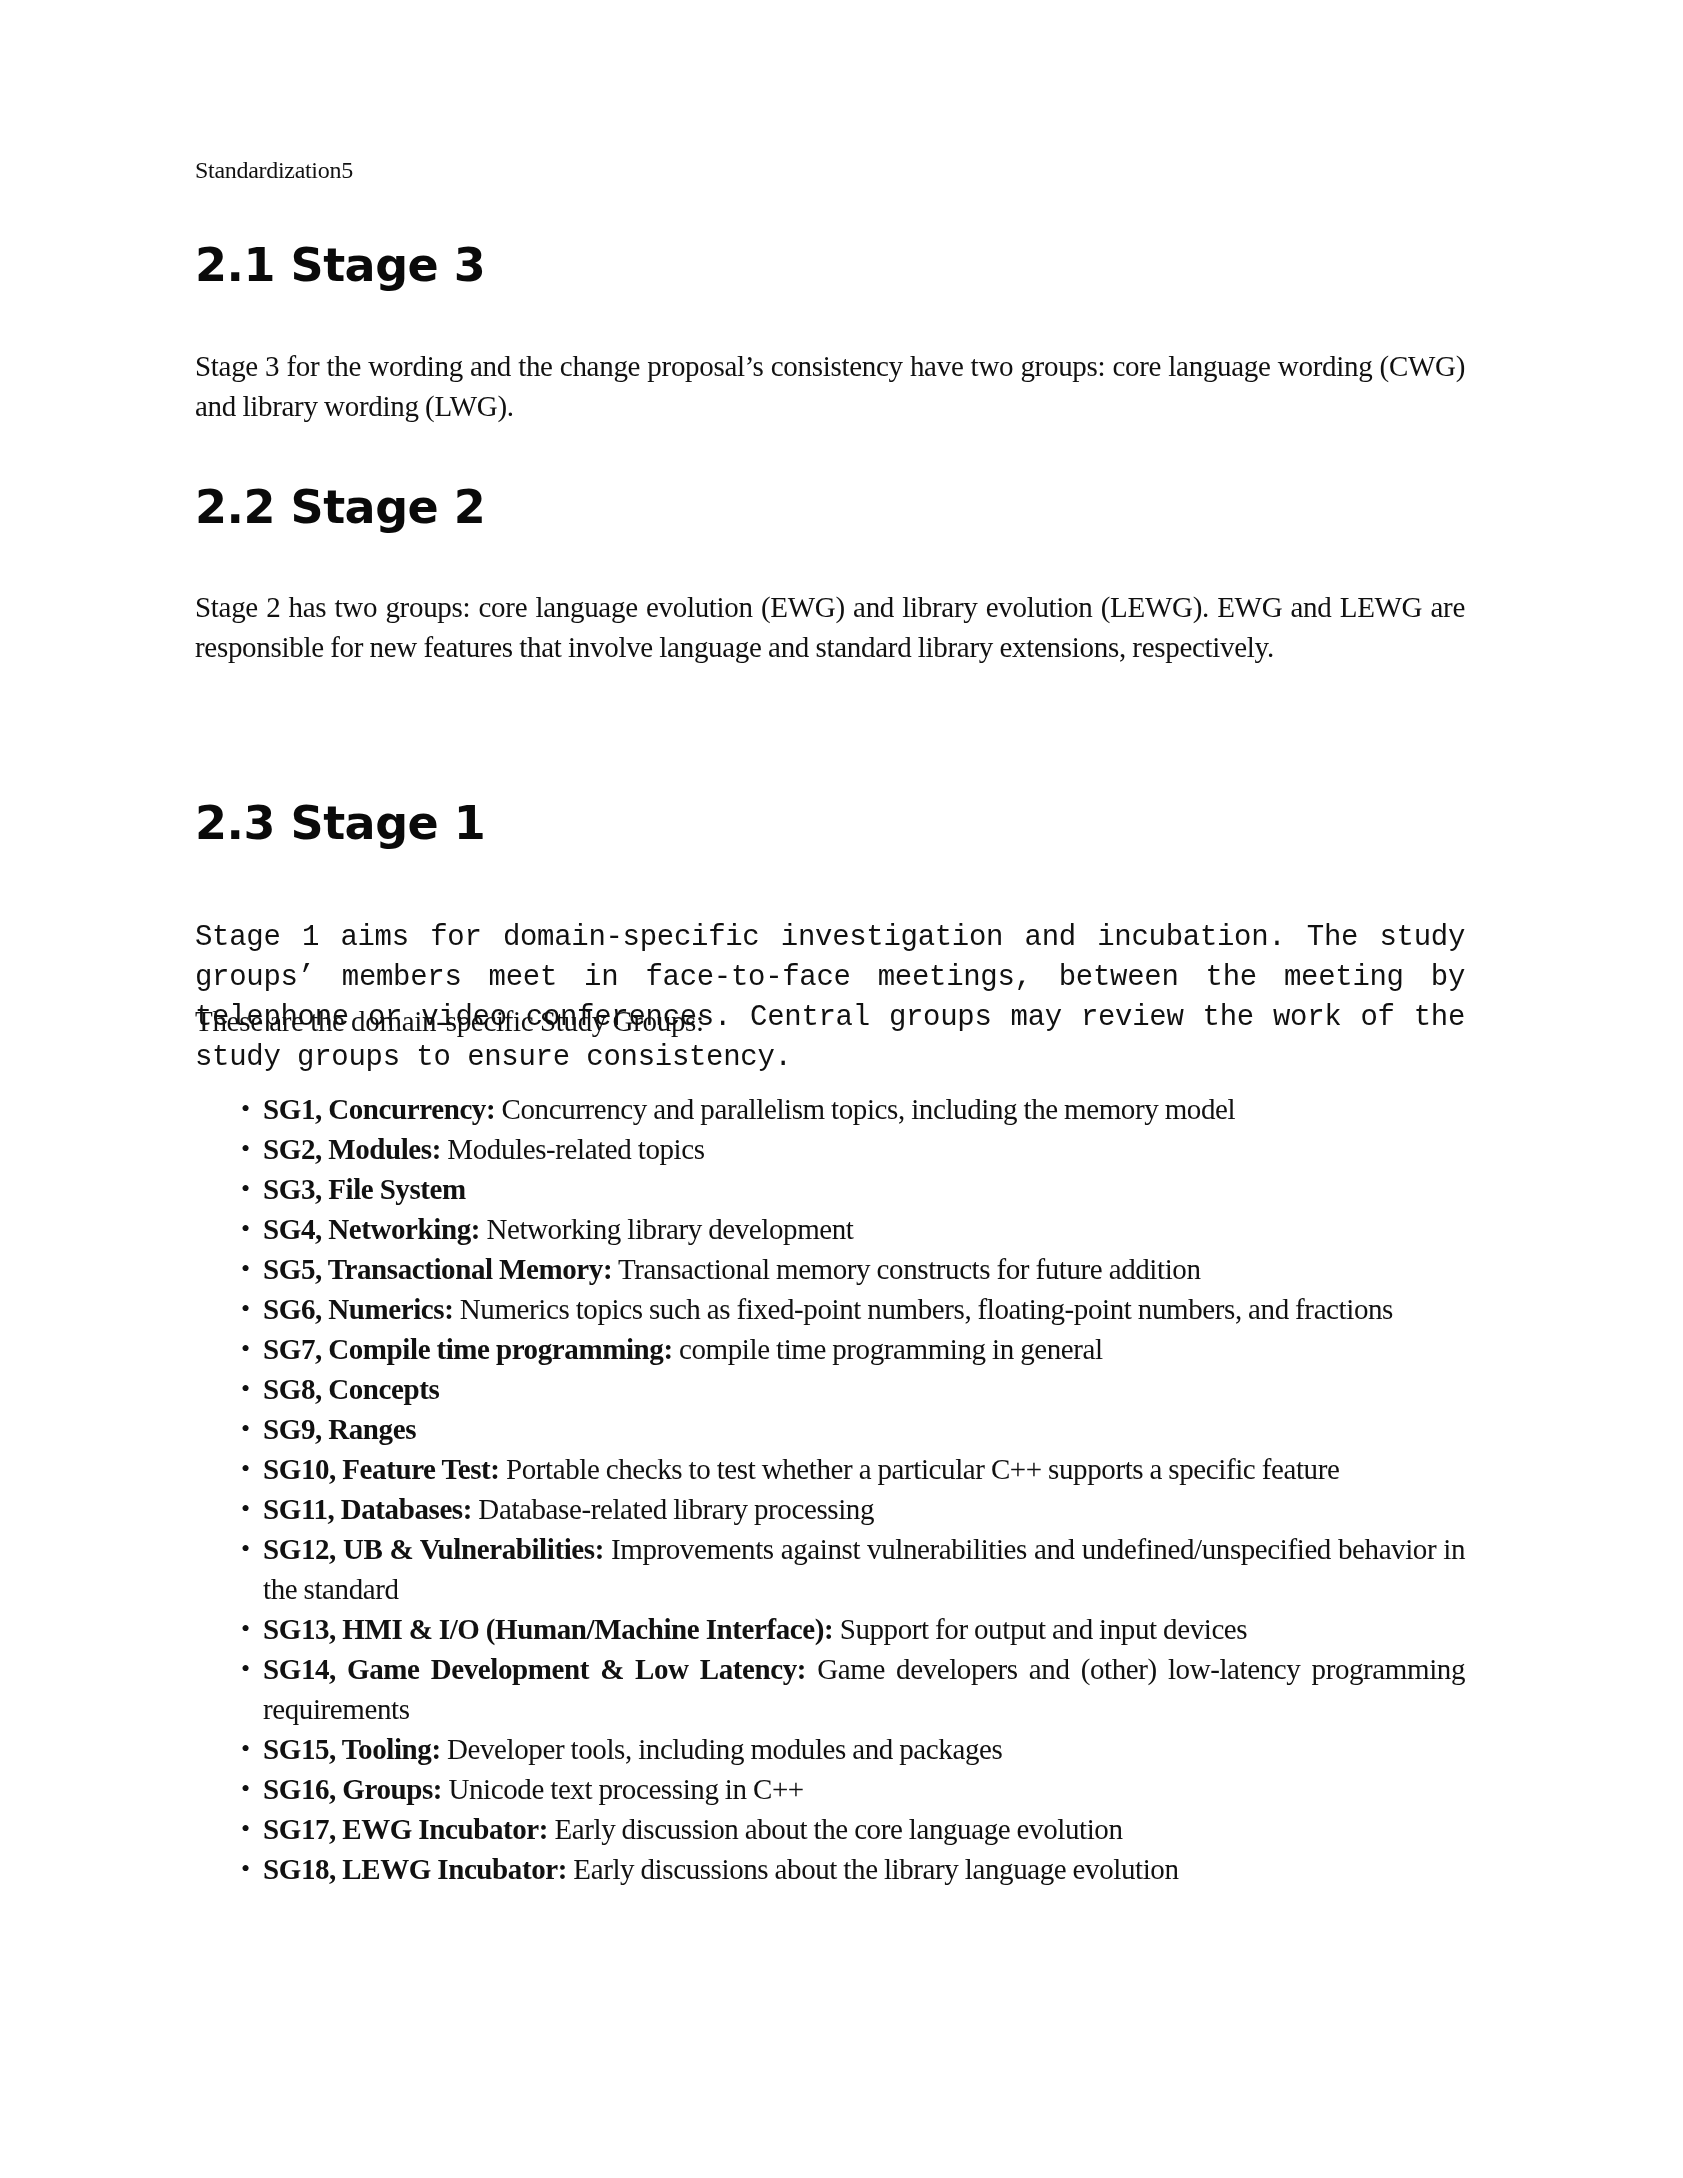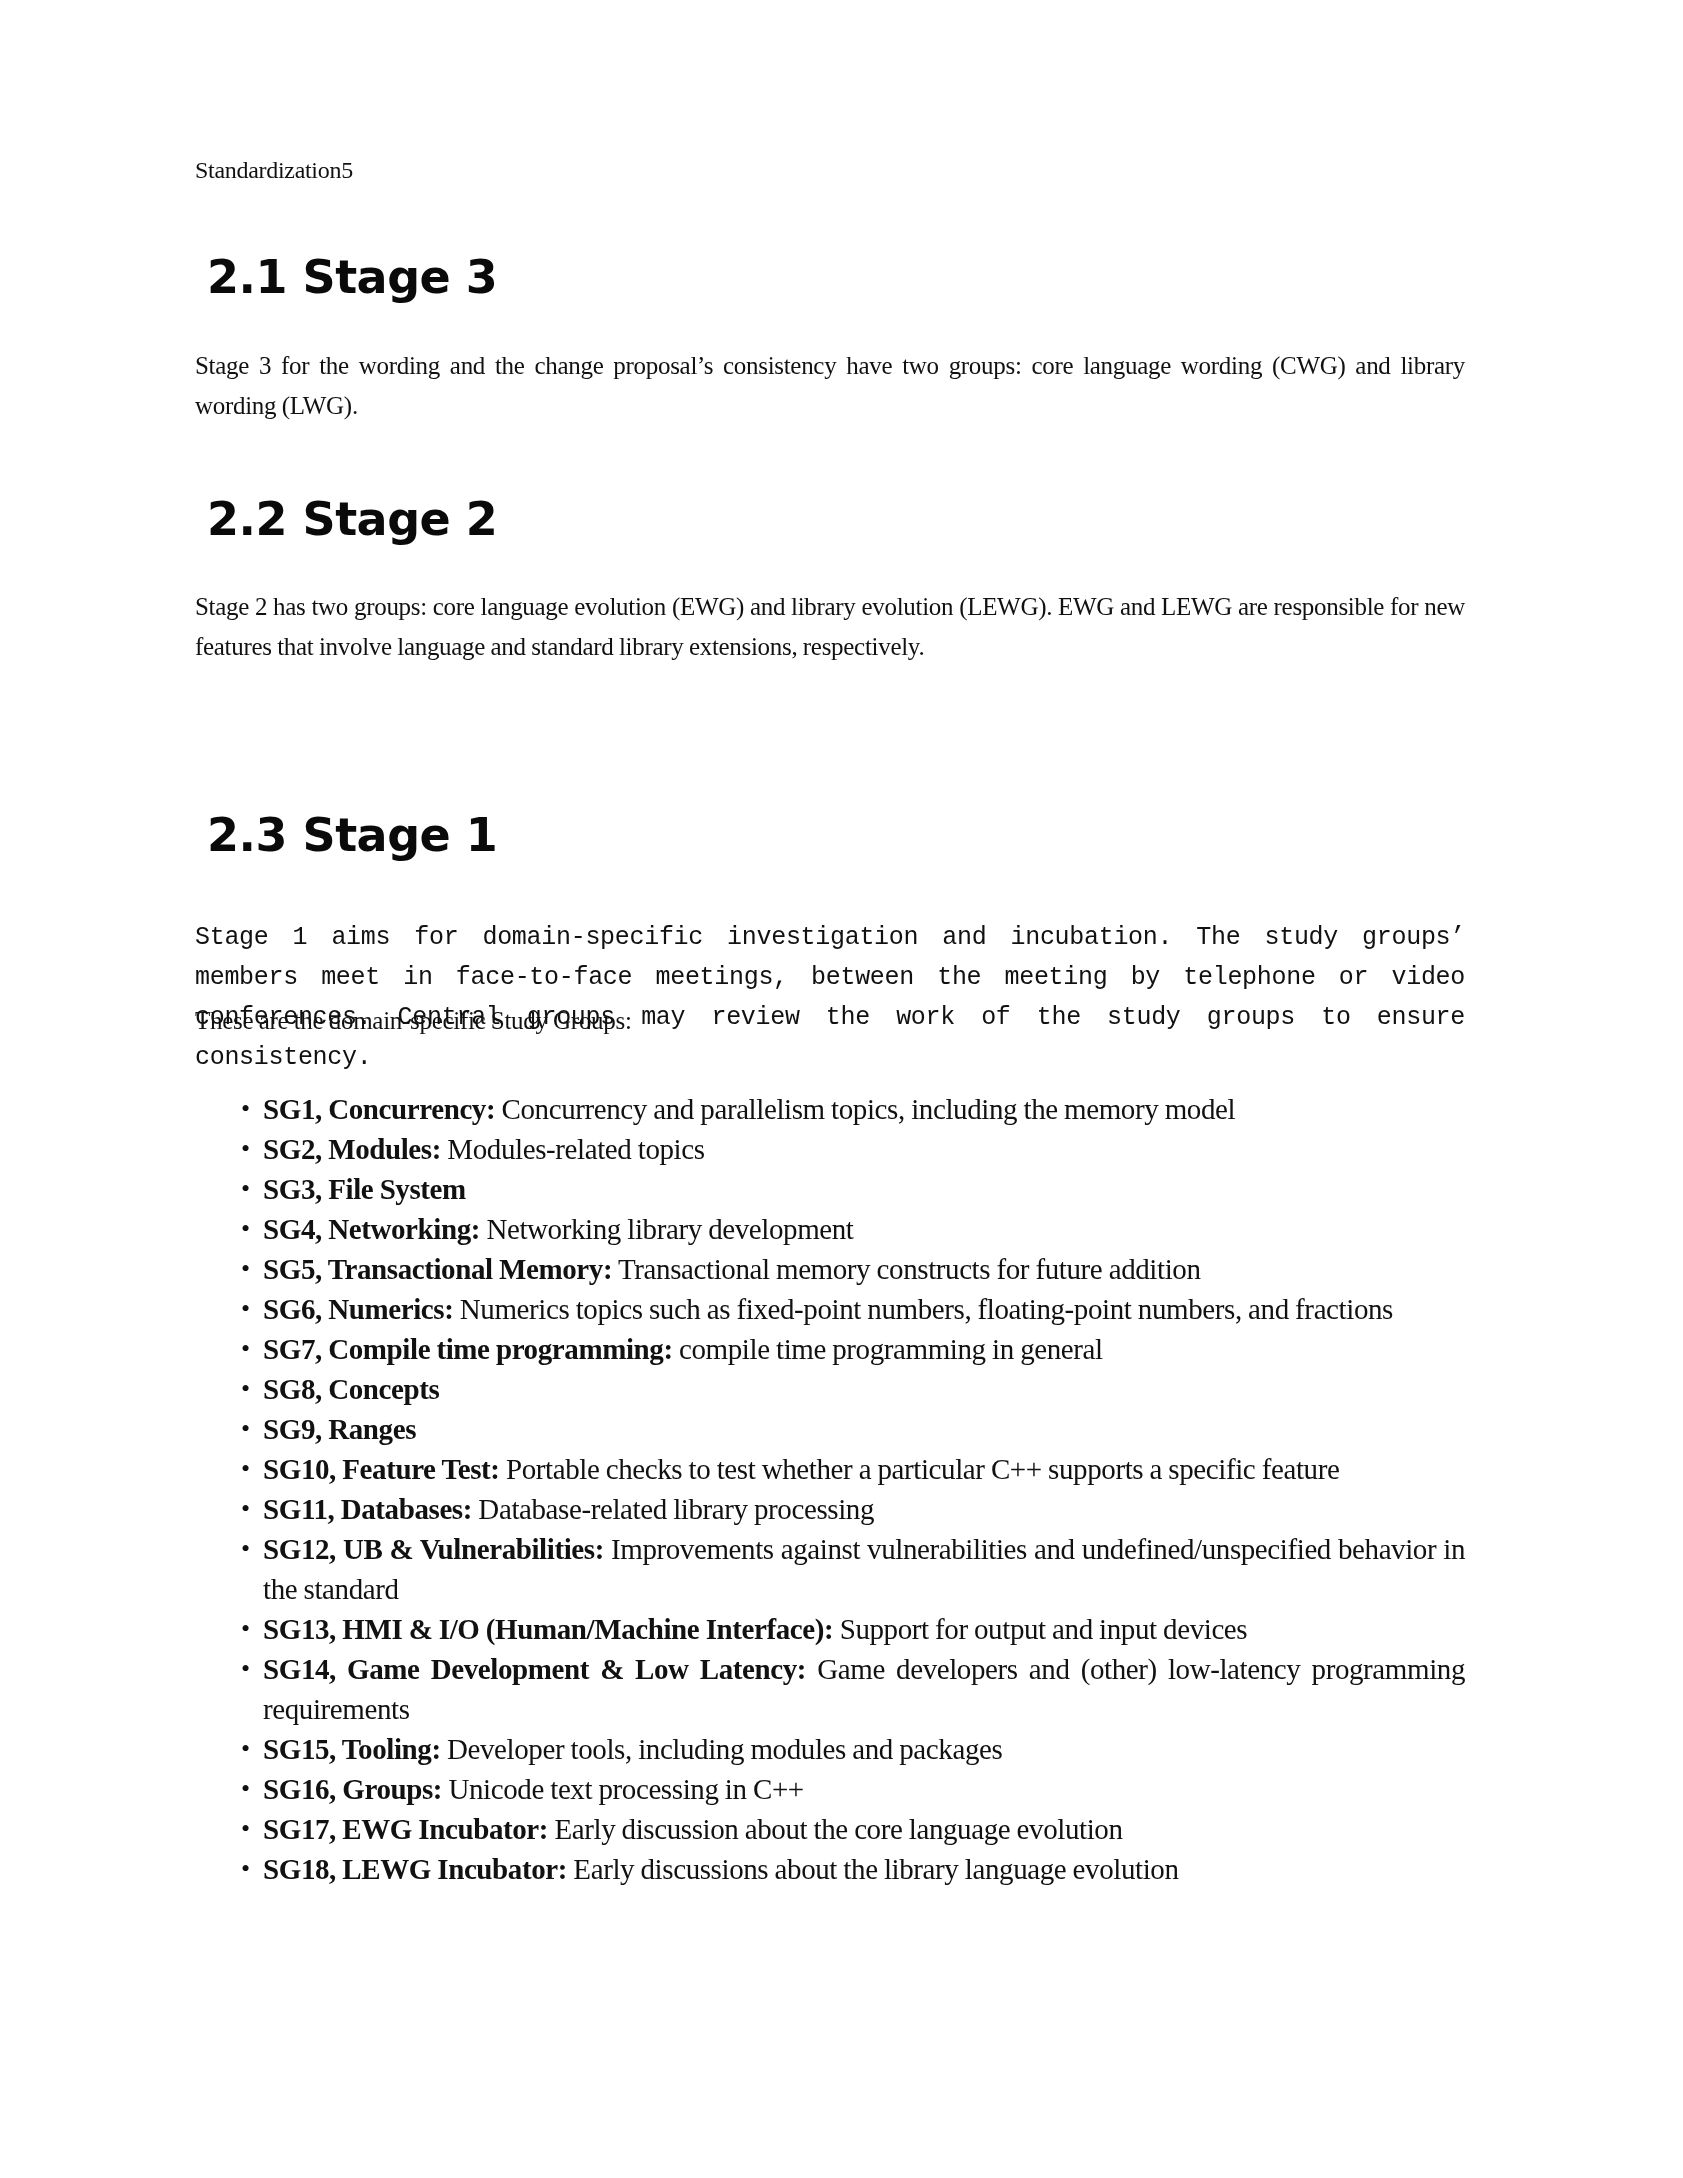--- a/index.html
+++ b/index.html
@@ -29,34 +29,34 @@
       height: 30px;
       font-size: 24px;
       line-height: 30px;
       display: flex;
       justify-content: flex-start;
       letter-spacing: -0.3px;
     }
     h2 {
       position: absolute;
       left: 0;
-      margin: 12px;
+      margin: 0;
       font-family: "DejaVu Sans", "Liberation Sans", sans-serif;
       font-weight: bold;
       font-size: 46px;
       line-height: 55px;
       letter-spacing: -0.5px;
       color: #0a0a0a;
     }
     p.body {
       position: absolute;
       left: 0;
       width: 1270px;
       margin: 0;
-      font-size: 25px;
+      font-size: 29px;
       line-height: 40px;
       text-align: justify;
       letter-spacing: -0.3px;
       word-spacing: -0.5px;
     }
     ul.sg-list {
       position: absolute;
       left: 0;
       top: 1089px;
       width: 1270px;

